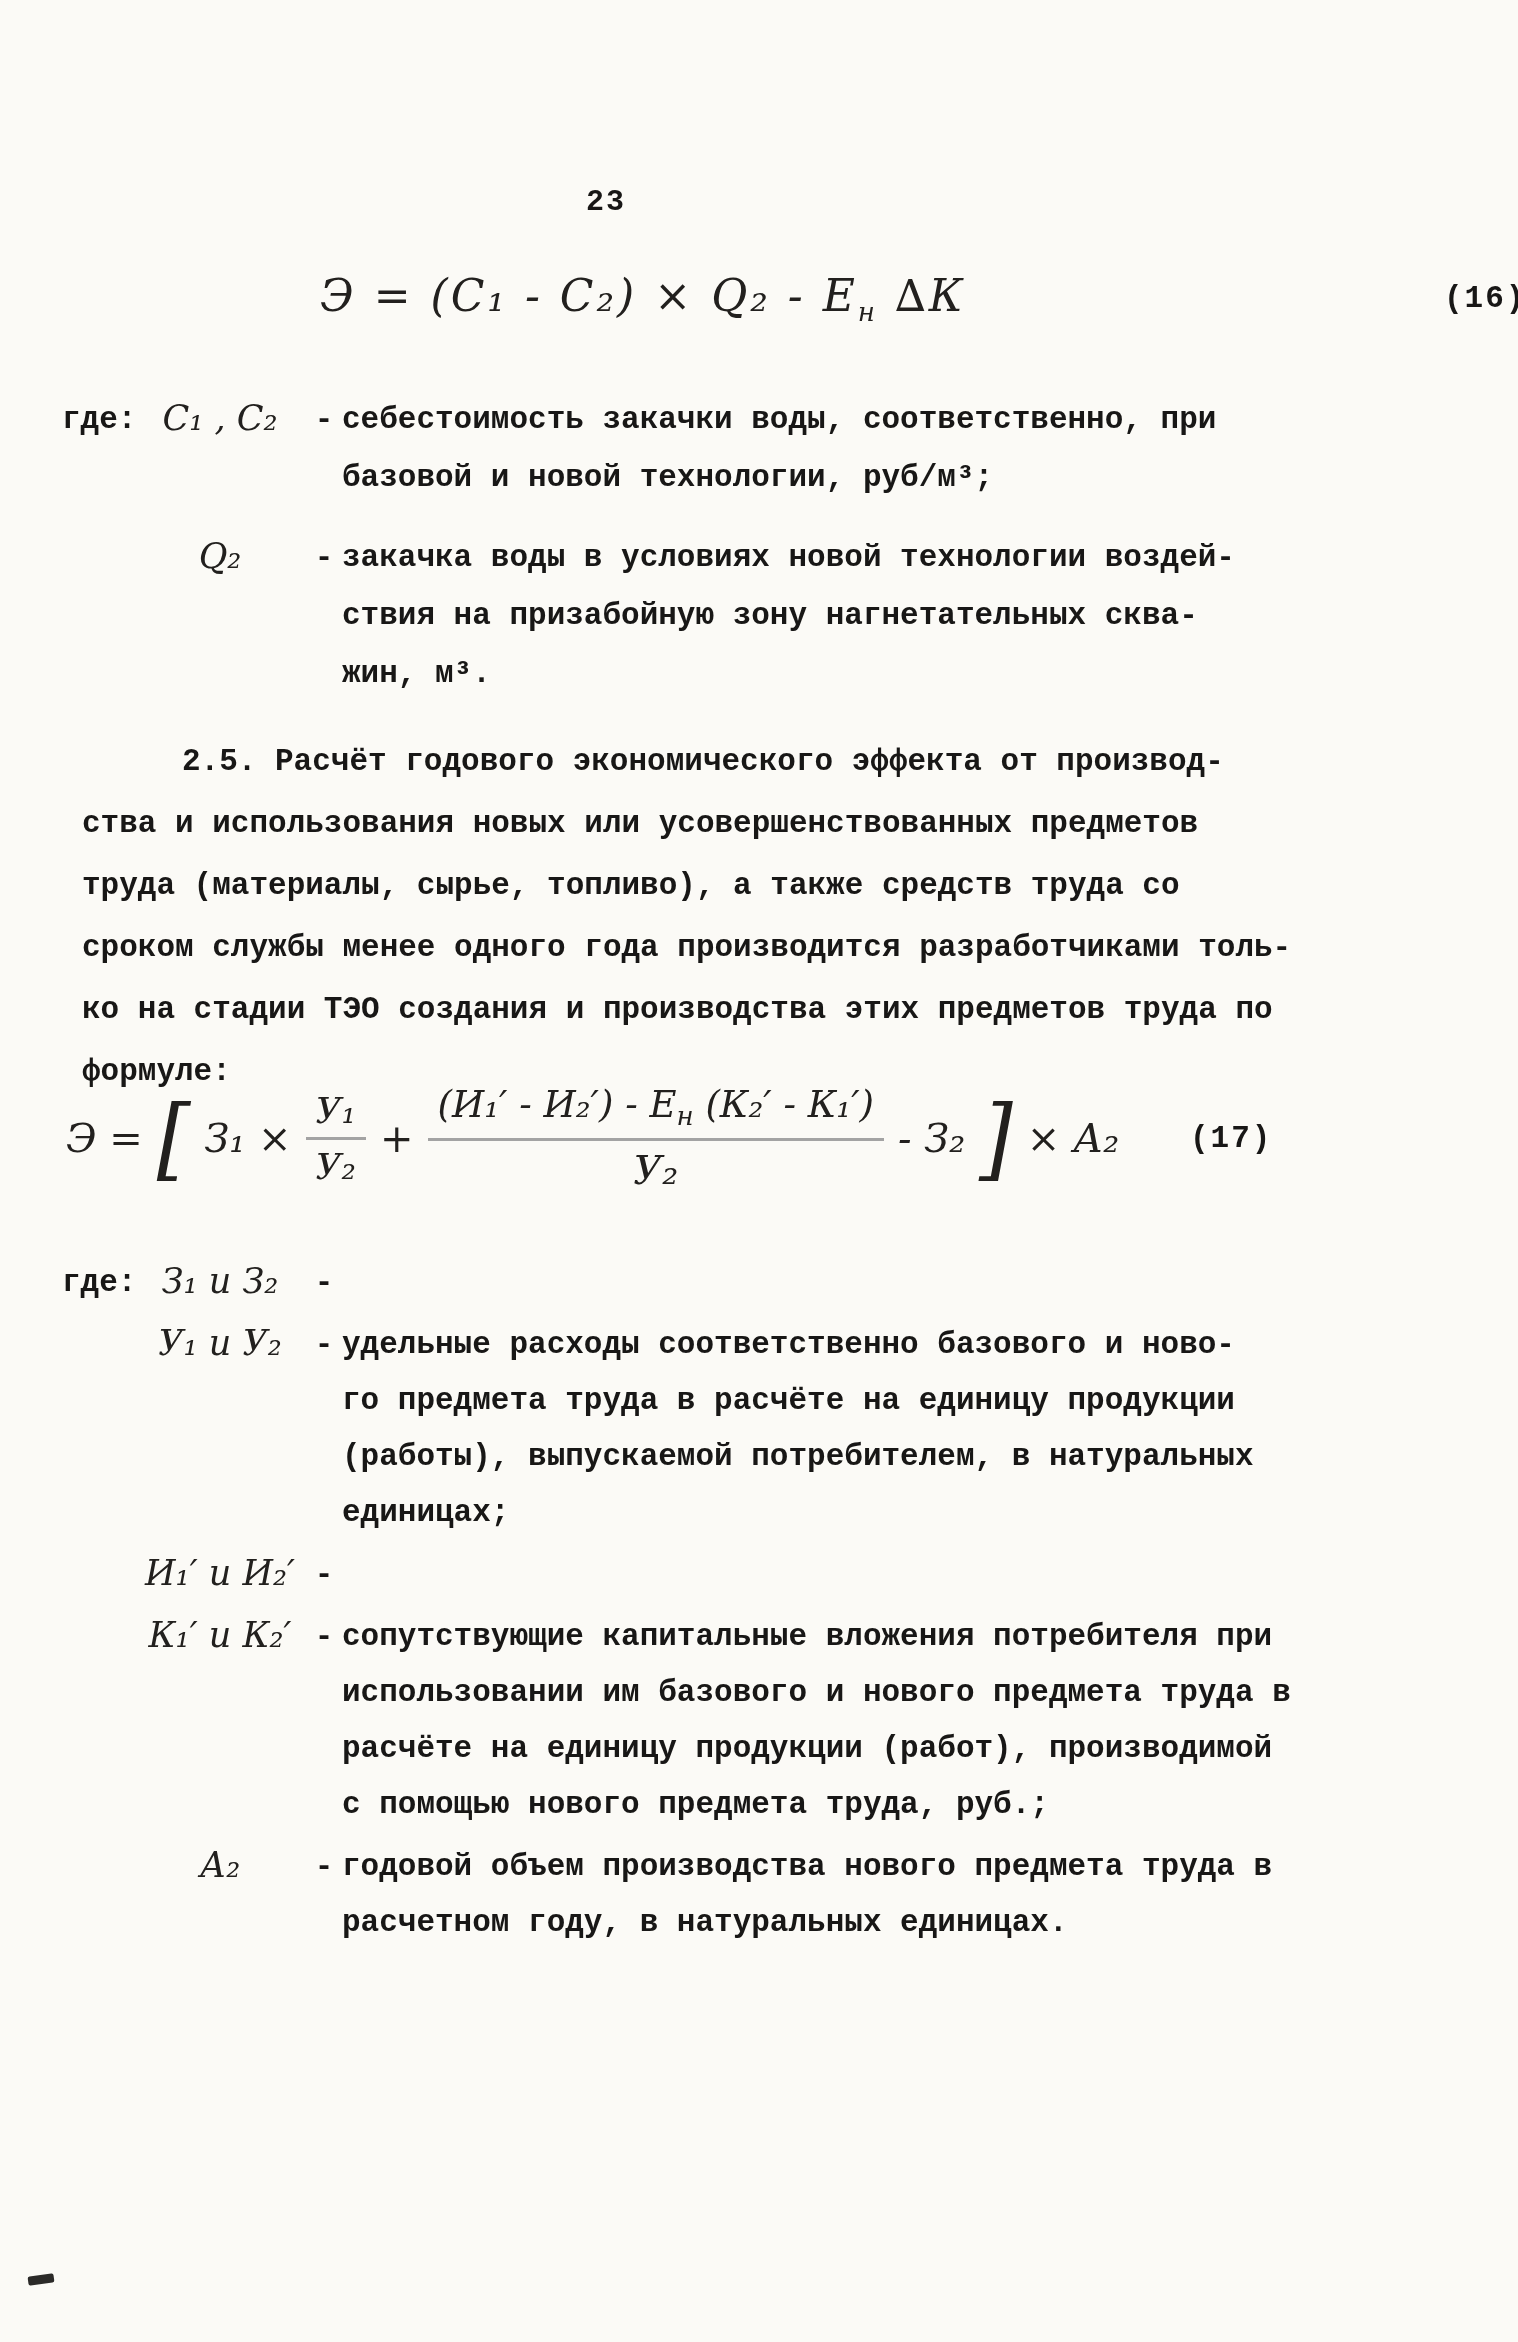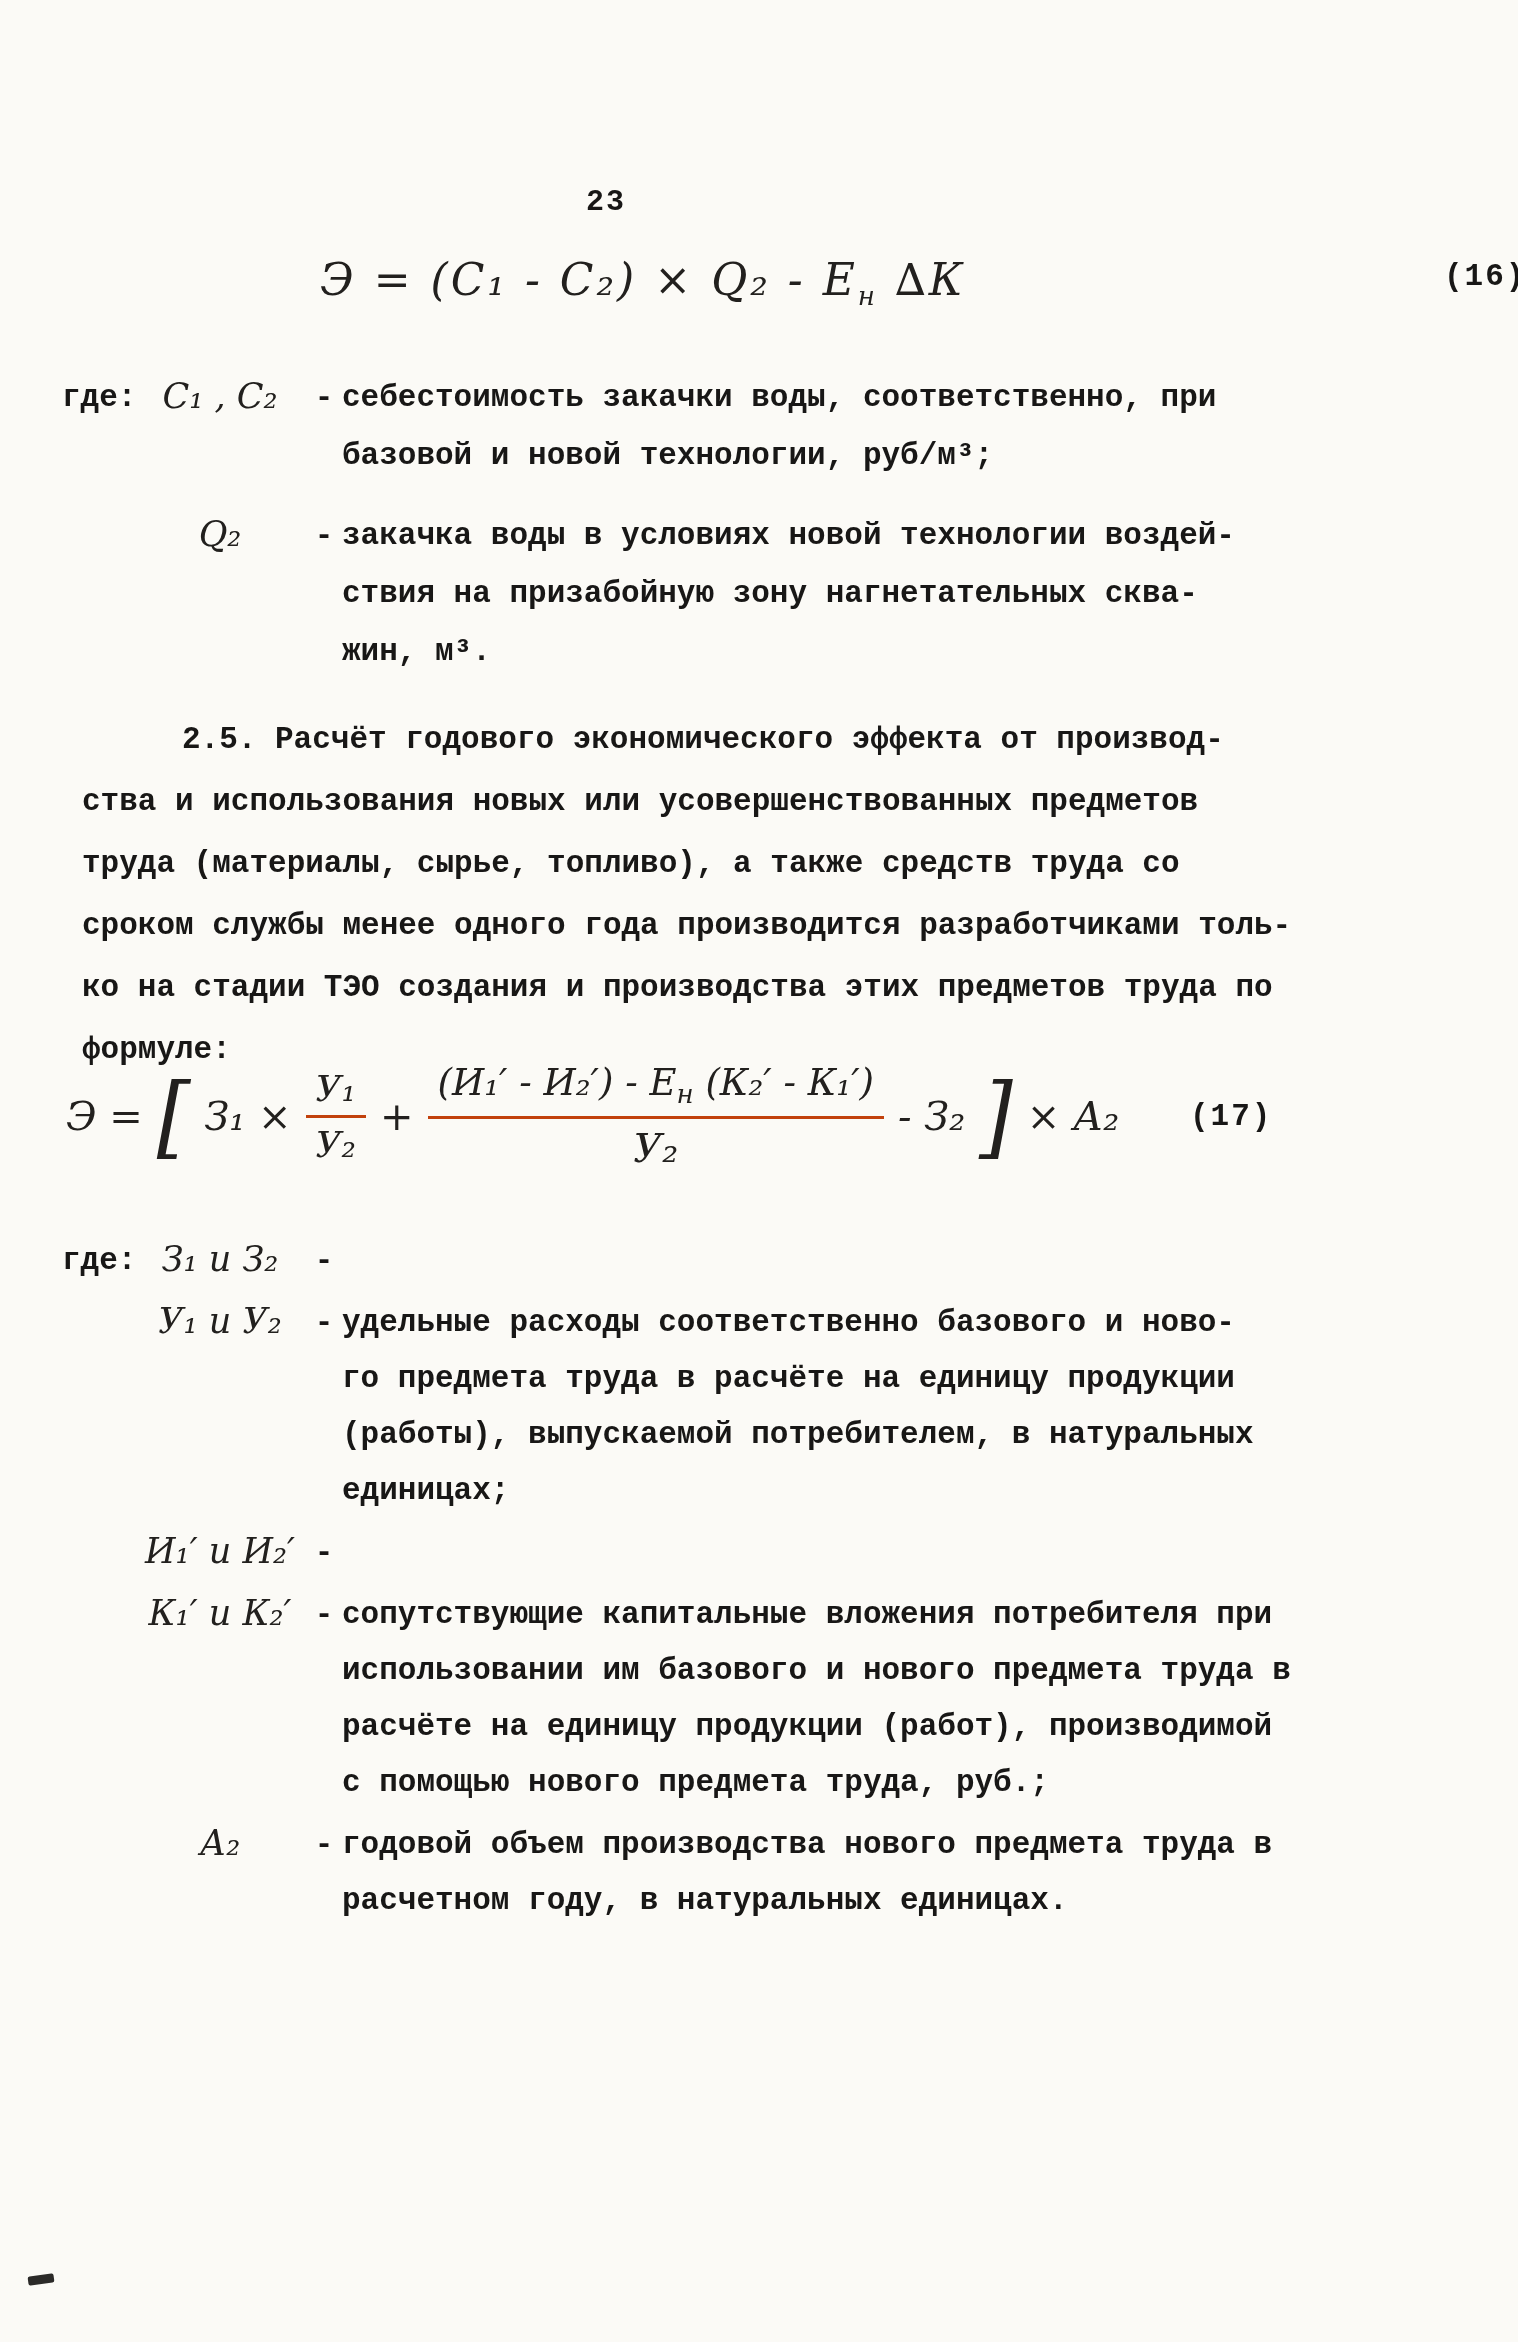--- a/index.html
+++ b/index.html
@@ -40,25 +40,24 @@
   }
 
   
   .formula-row {
     position: relative;
     display: flex;
     align-items: center;
     gap: 14px;
   }
   .f16 {
-    margin-top: 12px;
+    margin-top: 34px;
     margin-left: 258px;
     font-size: 44px;
     height: 70px;
-    align-items: flex-end;
   }
   .f16 .hw-expr { letter-spacing: 3px; }
   .hw-sub {
     font-size: 26px;
     vertical-align: sub;
   }
   .formula-label {
     position: absolute;
     left: 1124px;
     top: 50%;
@@ -84,21 +83,21 @@
     transform: scaleY(1.05);
   }
   .frac {
     display: inline-flex;
     flex-direction: column;
     align-items: center;
     text-align: center;
   }
   .frac .num {
     padding: 0 10px 6px 10px;
-    border-bottom: 3px solid #c2410c;
+    border-bottom: 3px solid #a3a3a3;
     white-space: nowrap;
   }
   .frac .den { padding-top: 6px; }
   .f17 .small-frac { font-size: 36px; }
   .f17 .big-frac .num { font-size: 37px; }
 
   
   .def-block { }
   .defs16 { margin-top: 58px; }
   .defs17 { margin-top: 42px; }

